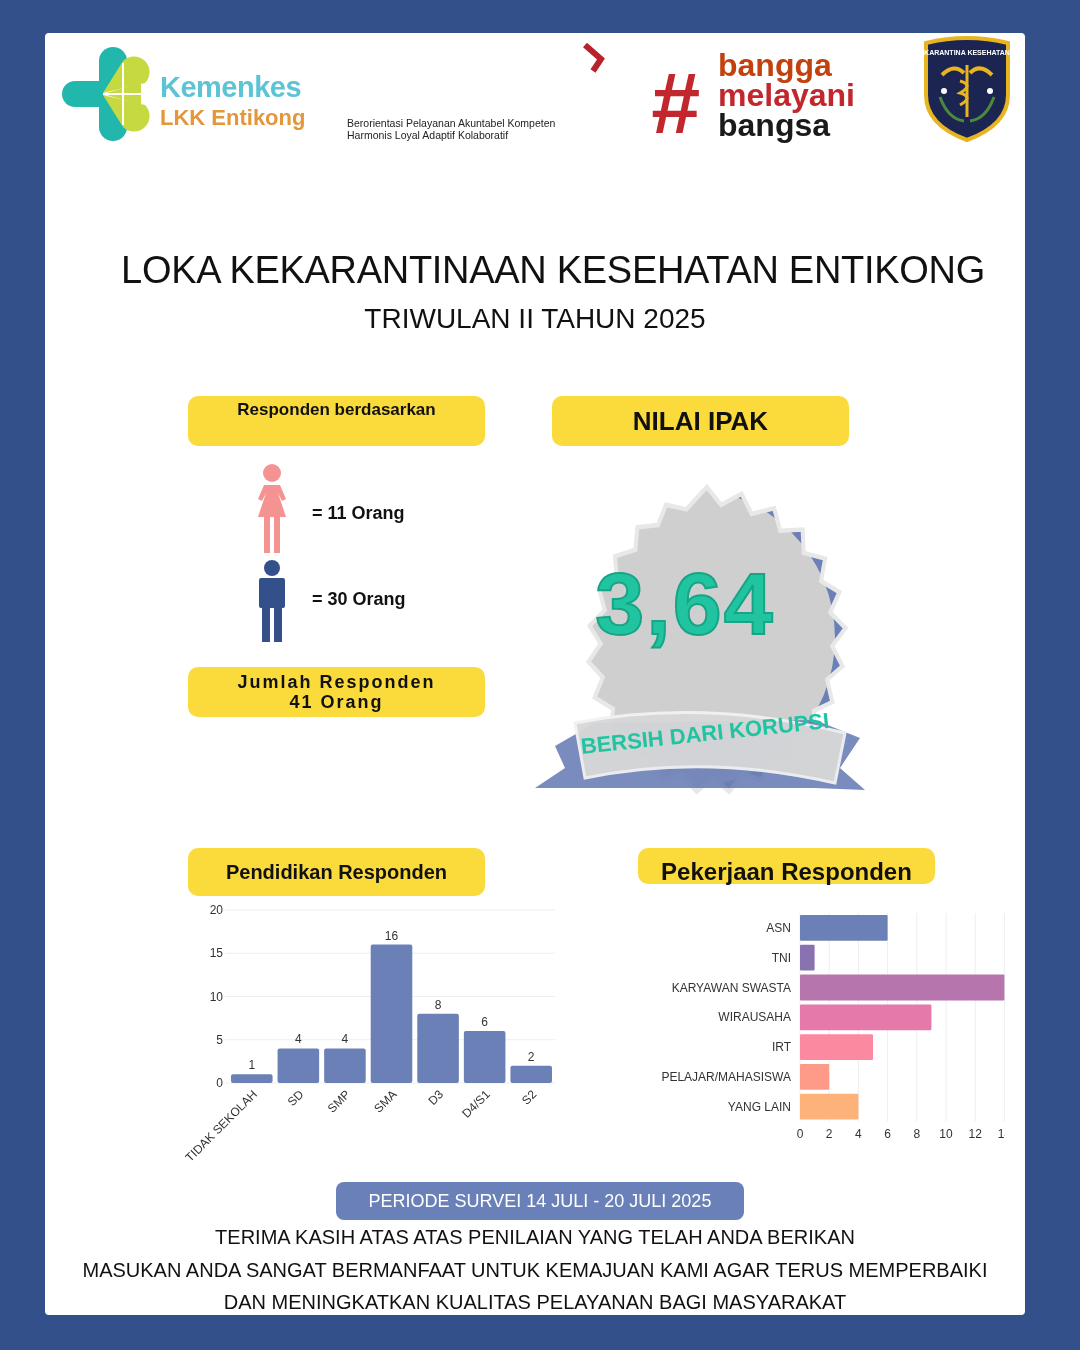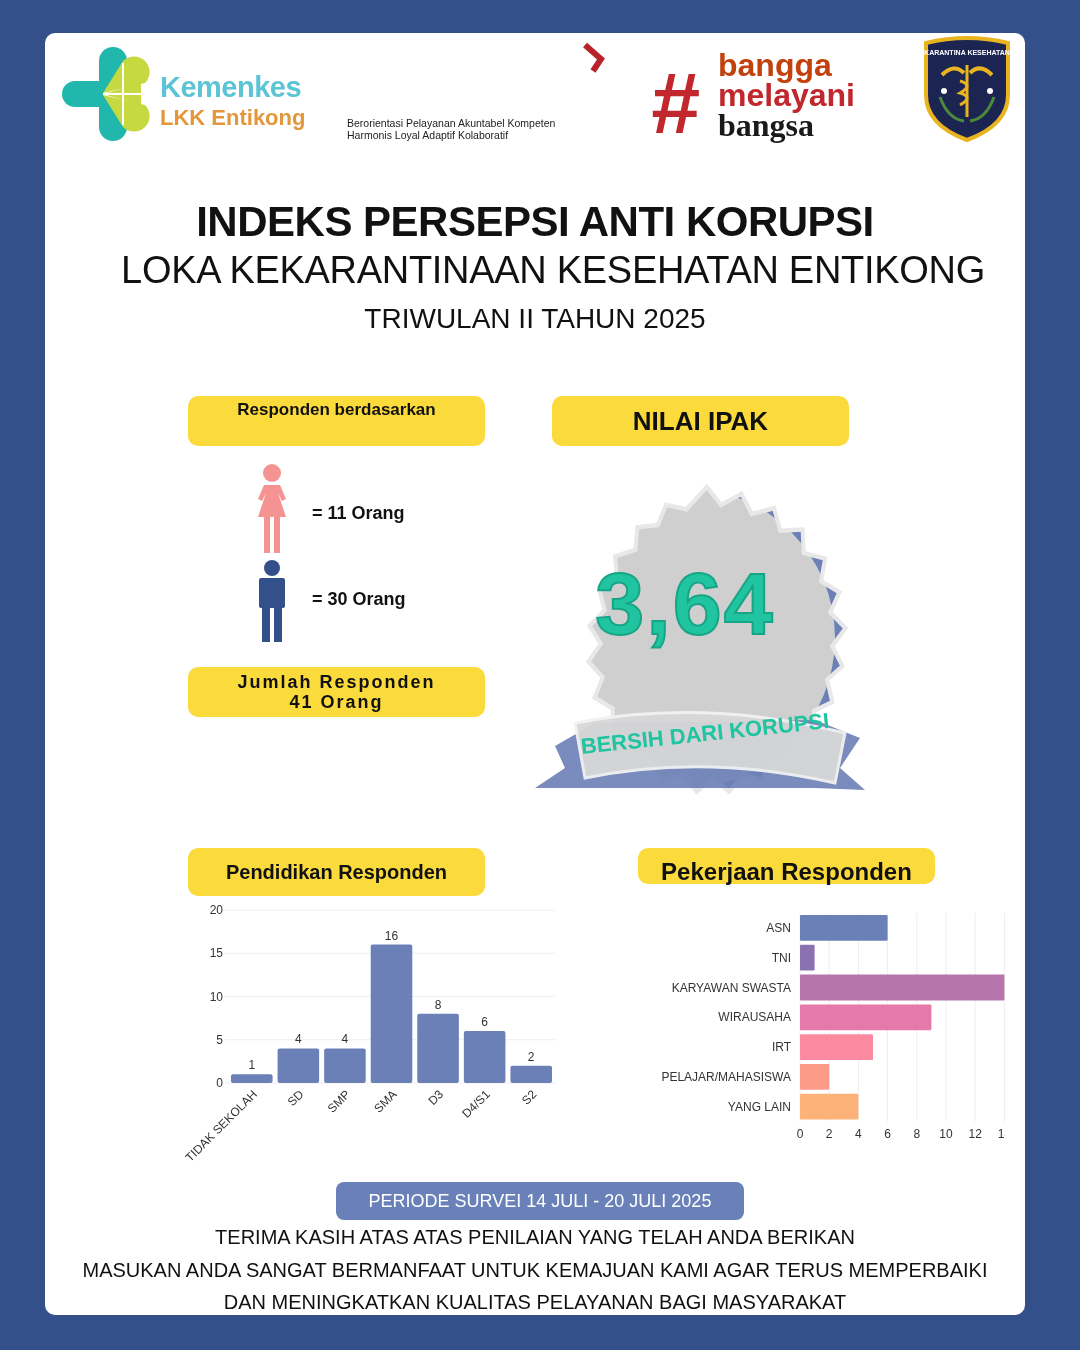--- a/index.html
+++ b/index.html
@@ -1,30 +1,30 @@
 <!DOCTYPE html>
 <html><head>
 <meta charset="utf-8">
 <style>
   * { box-sizing: border-box; margin: 0; padding: 0; }
   body { width: 1080px; height: 1350px; background: #34508a; font-family: "Liberation Sans", sans-serif; overflow: hidden; position: relative; }
-  .card { position: absolute; left: 45px; top: 33px; width: 980px; height: 1282px; background: #ffffff; border-radius: 10px; }
+  .card { position: absolute; left: 45px; top: 33px; width: 980px; height: 1282px; background: #ffffff; border-radius: 4px; }
 
   
   .logo-kemenkes { position: absolute; left: 8px; top: 10px; width: 260px; height: 100px; }
   .kem-text1 { position: absolute; left: 107px; top: 28px; font-size: 29px; font-weight: bold; color: #5cc4d4; letter-spacing: -0.5px; }
   .kem-text2 { position: absolute; left: 107px; top: 62px; font-size: 22px; font-weight: bold; color: #e3963a; }
   .logo-berakhlak { position: absolute; left: 300px; top: 8px; width: 260px; height: 100px; }
   .ber-title { position: absolute; left: 0; top: 26px; font-size: 40px; font-weight: bold; color: #b8222b; letter-spacing: -0.5px; }
   .ber-sub { position: absolute; left: 2px; top: 76px; font-size: 10.5px; color: #222; line-height: 12px; white-space: nowrap; }
   .logo-bangga { position: absolute; left: 605px; top: 8px; width: 230px; height: 100px; }
   .bangga-hash { position: absolute; left: 0px; top: 22px; font-size: 88px; font-weight: bold; color: #c1272d; line-height: 80px; font-style: italic; }
   .bangga-l1 { position: absolute; left: 68px; top: 8px; font-size: 32px; font-weight: bold; color: #c2410c; line-height: 32px; }
   .bangga-l2 { position: absolute; left: 68px; top: 38px; font-size: 32px; font-weight: bold; color: #c1272d; line-height: 32px; }
-  .bangga-l3 { position: absolute; left: 68px; top: 68px; font-size: 32px; font-weight: bold; color: #1a1a1a; line-height: 32px; font-family: Liberation Serif, serif; }
+  .bangga-l3 { position: absolute; left: 68px; top: 68px; font-size: 32px; font-weight: bold; color: #1a1a1a; line-height: 32px; }
   .logo-karantina { position: absolute; left: 875px; top: 2px; width: 94px; height: 108px; }
 
   
   .t1 { position: absolute; left: 0; width: 980px; top: 165px; text-align: center; font-size: 42px; font-weight: bold; color: #111; letter-spacing: -0.5px; }
   .t2 { position: absolute; left: 0; width: 1016px; top: 216px; text-align: center; font-size: 38px; color: #111; letter-spacing: -0.3px; }
   .t3 { position: absolute; left: 0; width: 980px; top: 270px; text-align: center; font-size: 28px; color: #111; }
 
   .pill { position: absolute; background: #fbdb3c; border-radius: 10px; text-align: center; font-weight: bold; color: #111; }
   .pill-gender { left: 143px; top: 363px; width: 297px; height: 50px; font-size: 17px; line-height: 20px; padding-top: 4px; }
   .pill-ipak { left: 507px; top: 363px; width: 297px; height: 50px; font-size: 26px; line-height: 50px; }
@@ -87,21 +87,20 @@
       <path d="M22 40 Q34 28 44 38 M72 40 Q60 28 50 38" stroke="#e8b521" stroke-width="4" fill="none"></path>
       <line x1="47" y1="30" x2="47" y2="82" stroke="#e8b521" stroke-width="3"></line>
       <path d="M40 46 Q54 50 40 58 Q54 62 40 70" stroke="#e8b521" stroke-width="3" fill="none"></path>
       <circle cx="24" cy="56" r="3" fill="#fff"></circle>
         <circle cx="70" cy="56" r="3" fill="#fff"></circle>
       <path d="M20 62 Q28 84 44 86 M74 62 Q66 84 50 86" stroke="#4a8a3a" stroke-width="3" fill="none"></path>
       <text x="47" y="20" text-anchor="middle" font-size="7" fill="#fff" font-family="Liberation Sans, sans-serif" font-weight="bold">KARANTINA KESEHATAN</text>
     </svg>
   </div>
 
-  <div class="t1">INDEKS PERSEPSI ANTI KORUPSI</div>
   <div class="t2">LOKA KEKARANTINAAN KESEHATAN ENTIKONG</div>
   <div class="t3">TRIWULAN II TAHUN 2025</div>
 
   <div class="pill pill-gender">
     <div>Responden berdasarkan</div>
   </div>
 
   <svg style="position:absolute;left:205px;top:430px" width="44" height="92" viewBox="0 0 44 92">
     <circle cx="22" cy="10" r="9" fill="#f59393"></circle>
     <path d="M14 22 h16 l6 14 l-4 2 l-4 -8 l8 24 h-28 l8 -24 l-4 8 l-4 -2 z" fill="#f59393"></path>

